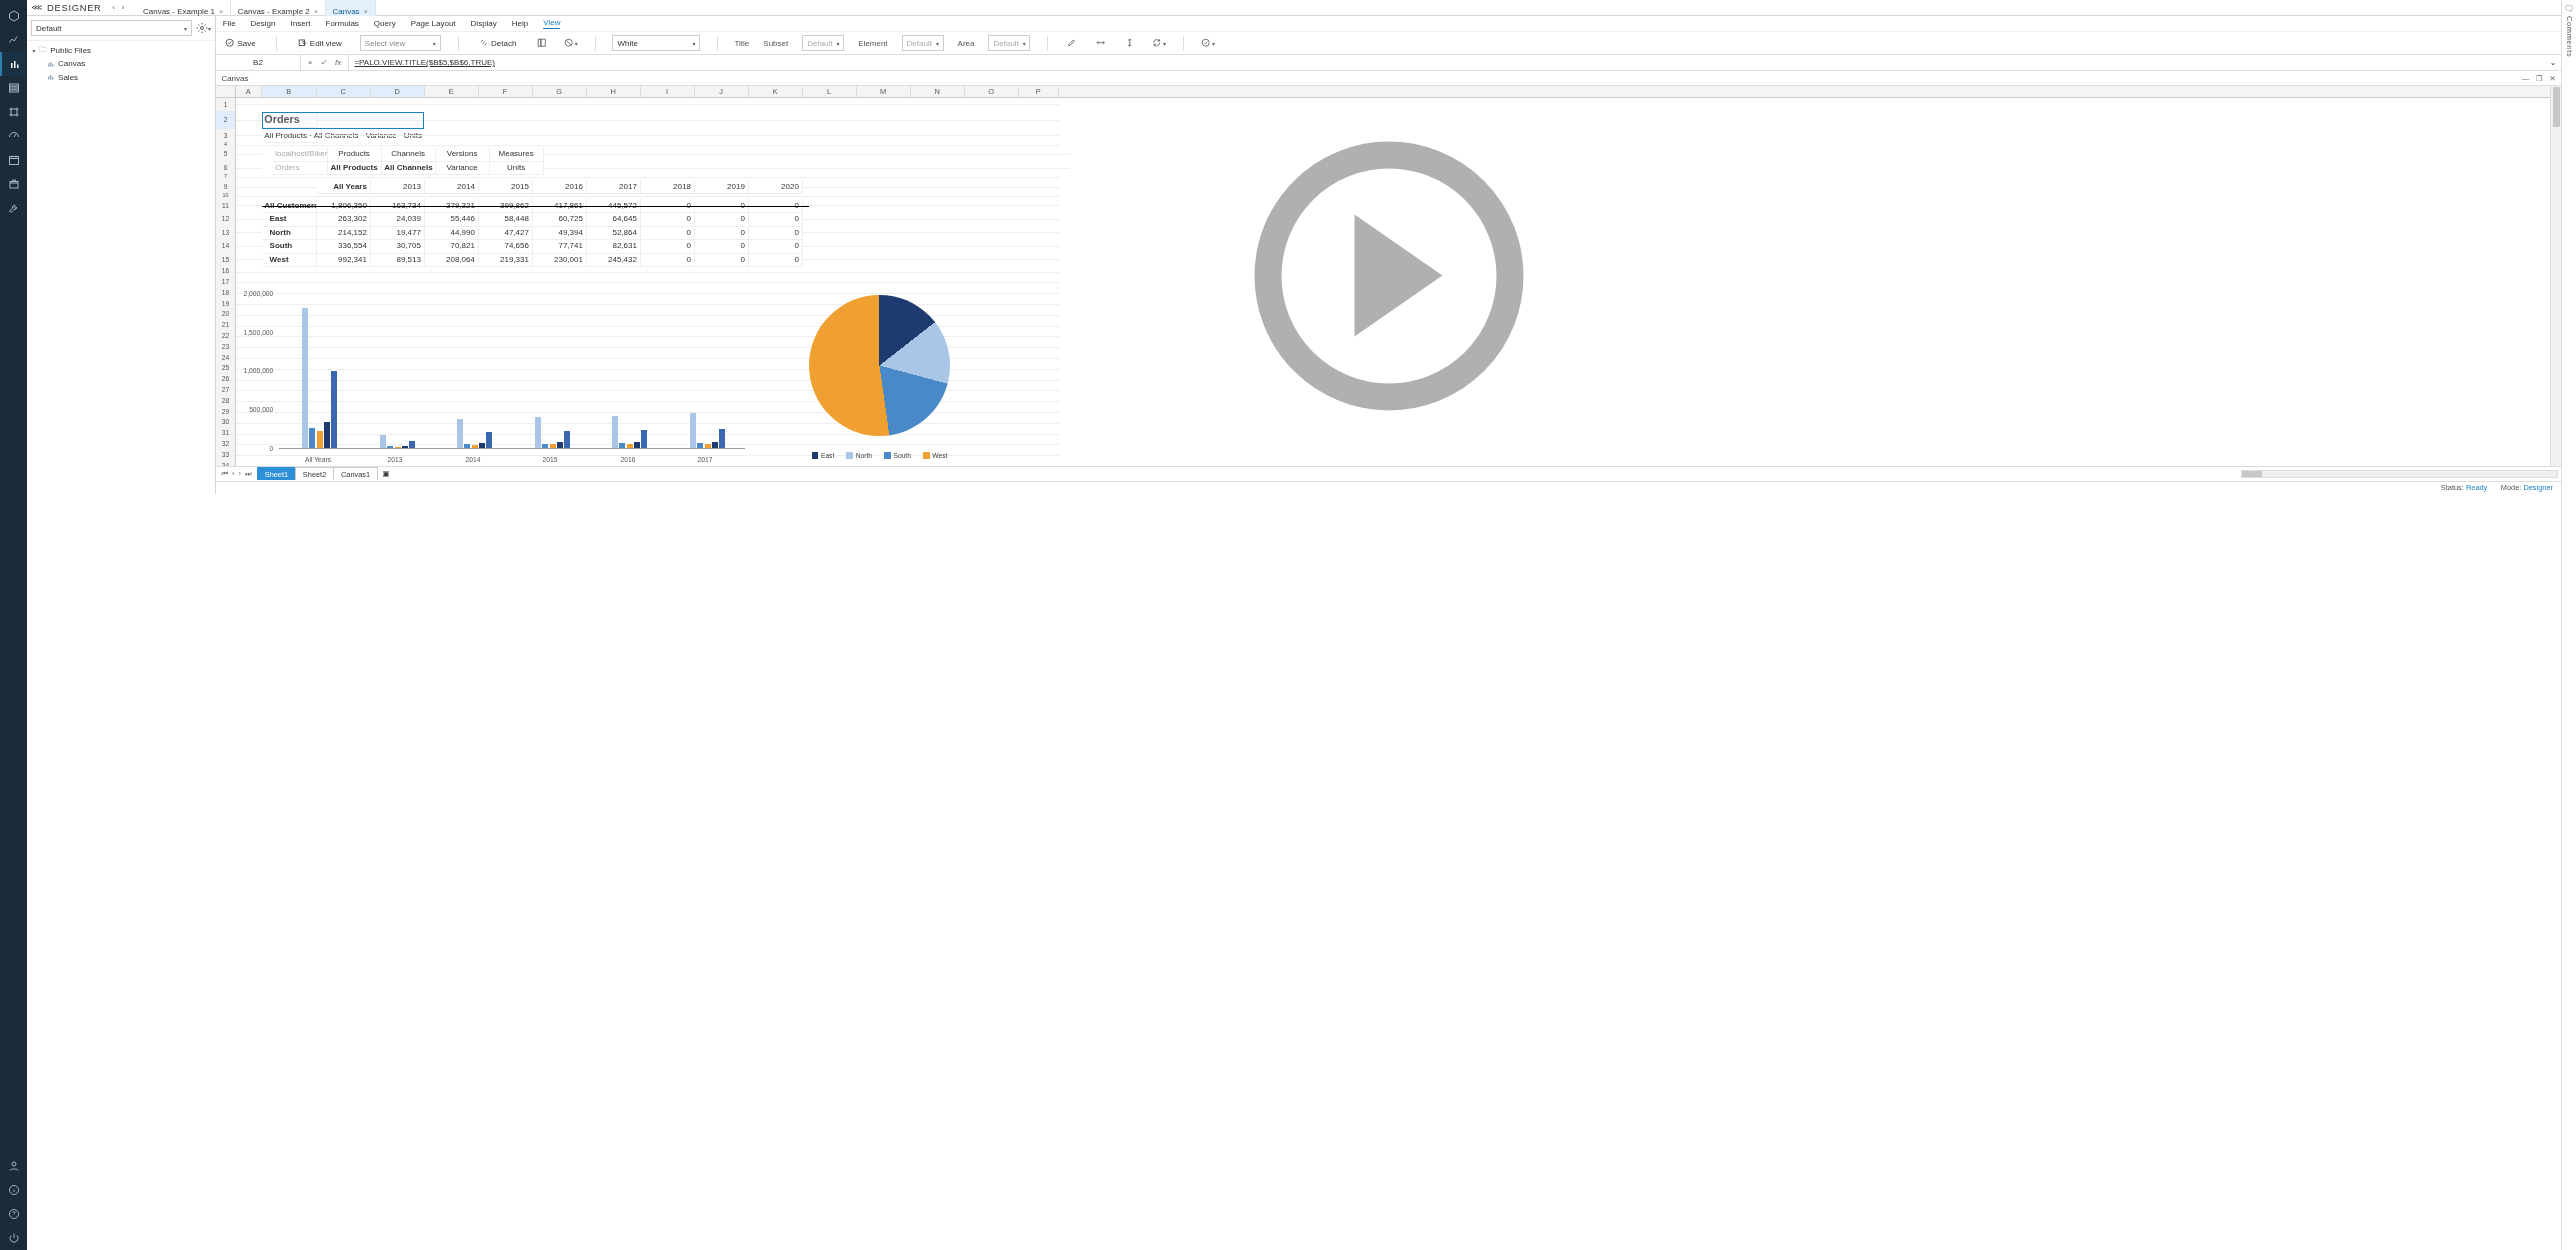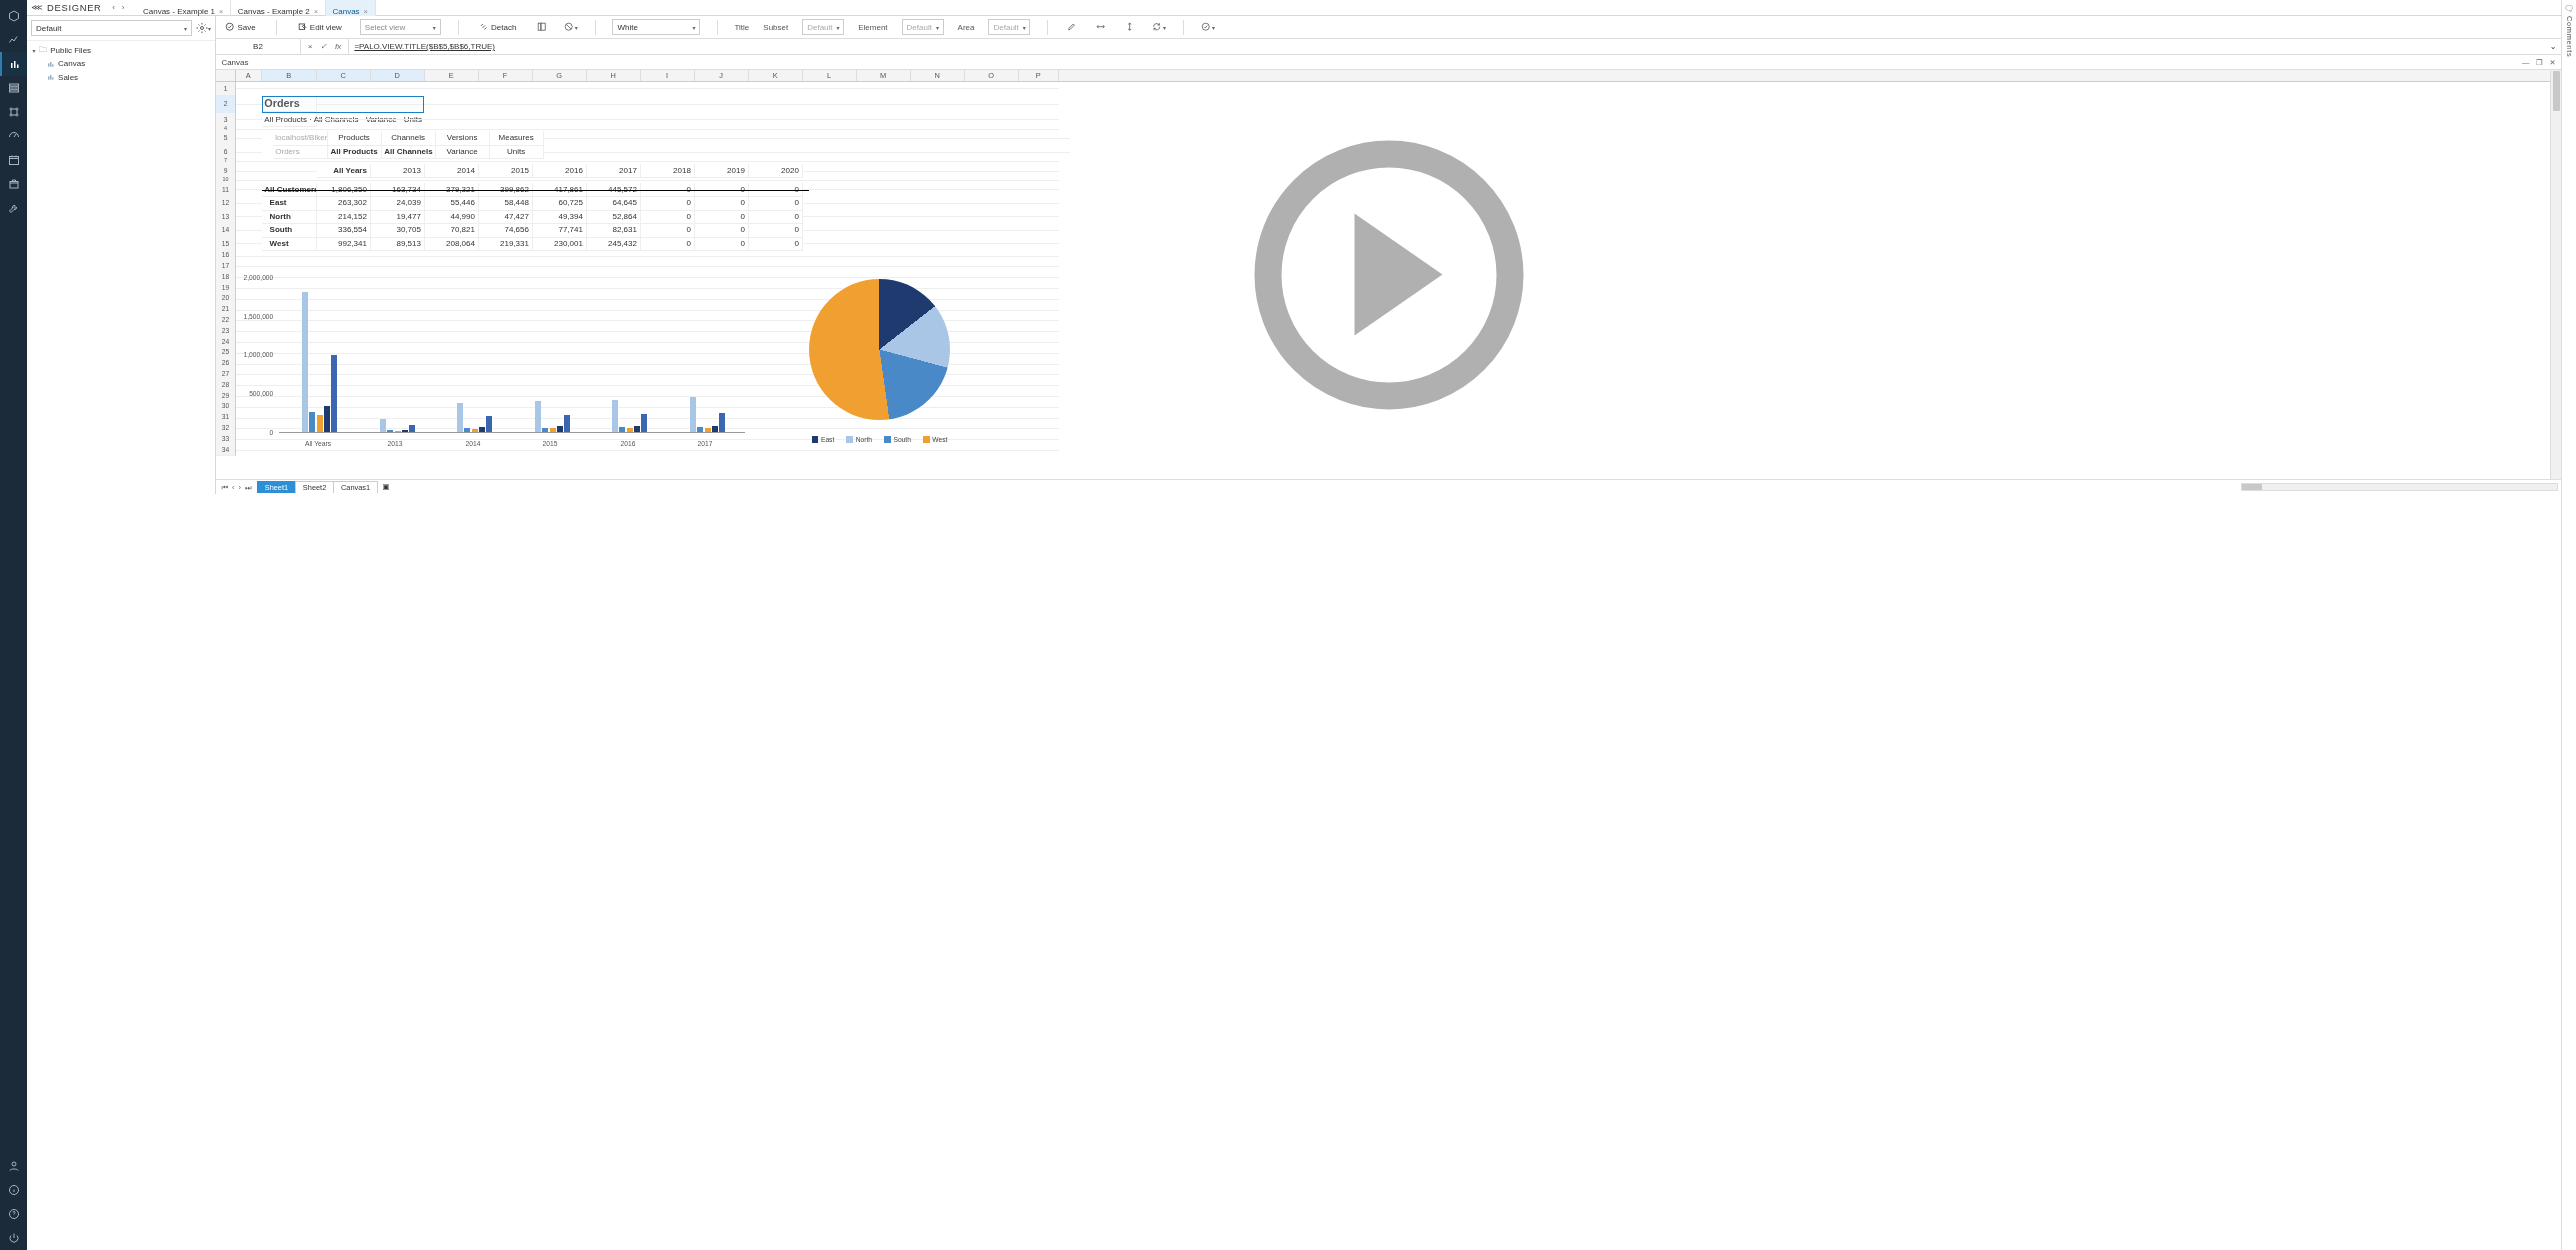--- a/index.html
+++ b/index.html
@@ -310,20 +310,31 @@
                 <rect x="16" y="13" width="3" height="7"></rect>
               </svg>
             </span>
             <span>Sales</span>
           </div>
       </div>
     </div>
 
     <div class="workspace">
 
+      <div class="menubar">
+        <span class="mi">File</span>
+        <span class="mi">Design</span>
+        <span class="mi">Insert</span>
+        <span class="mi">Formulas</span>
+        <span class="mi">Query</span>
+        <span class="mi">Page Layout</span>
+        <span class="mi">Display</span>
+        <span class="mi">Help</span>
+        <span class="mi active">View</span>
+      </div>
 
       <div class="toolbar">
         <div class="tbtn">
             <svg viewBox="0 0 24 24" fill="none" stroke="currentColor" stroke-width="2">
               <circle cx="12" cy="12" r="9"></circle>
               <path d="M8 12l3 3 5-6"></path>
             </svg>
             <span>Save</span>
           </div>
         <div class="vsep"></div>
@@ -1213,20 +1224,24 @@
           <div class="sheet-tab">Canvas1</div>
           <div class="sheet-add">▣</div>
         </div>
         <div class="sheet-hscroll">
             <div class="track">
               <div class="th"></div>
             </div>
           </div>
       </div>
 
+      <div class="statusbar">
+        <span><span>Status:</span> <span class="val">Ready</span></span>
+        <span><span>Mode:</span> <span class="val">Designer</span></span>
+      </div>
     </div>
   </div>
 </div>
 
 <div class="comments-rail">
   <span>🗨</span>
   <span class="v">Comments</span>
 </div>
 
 

